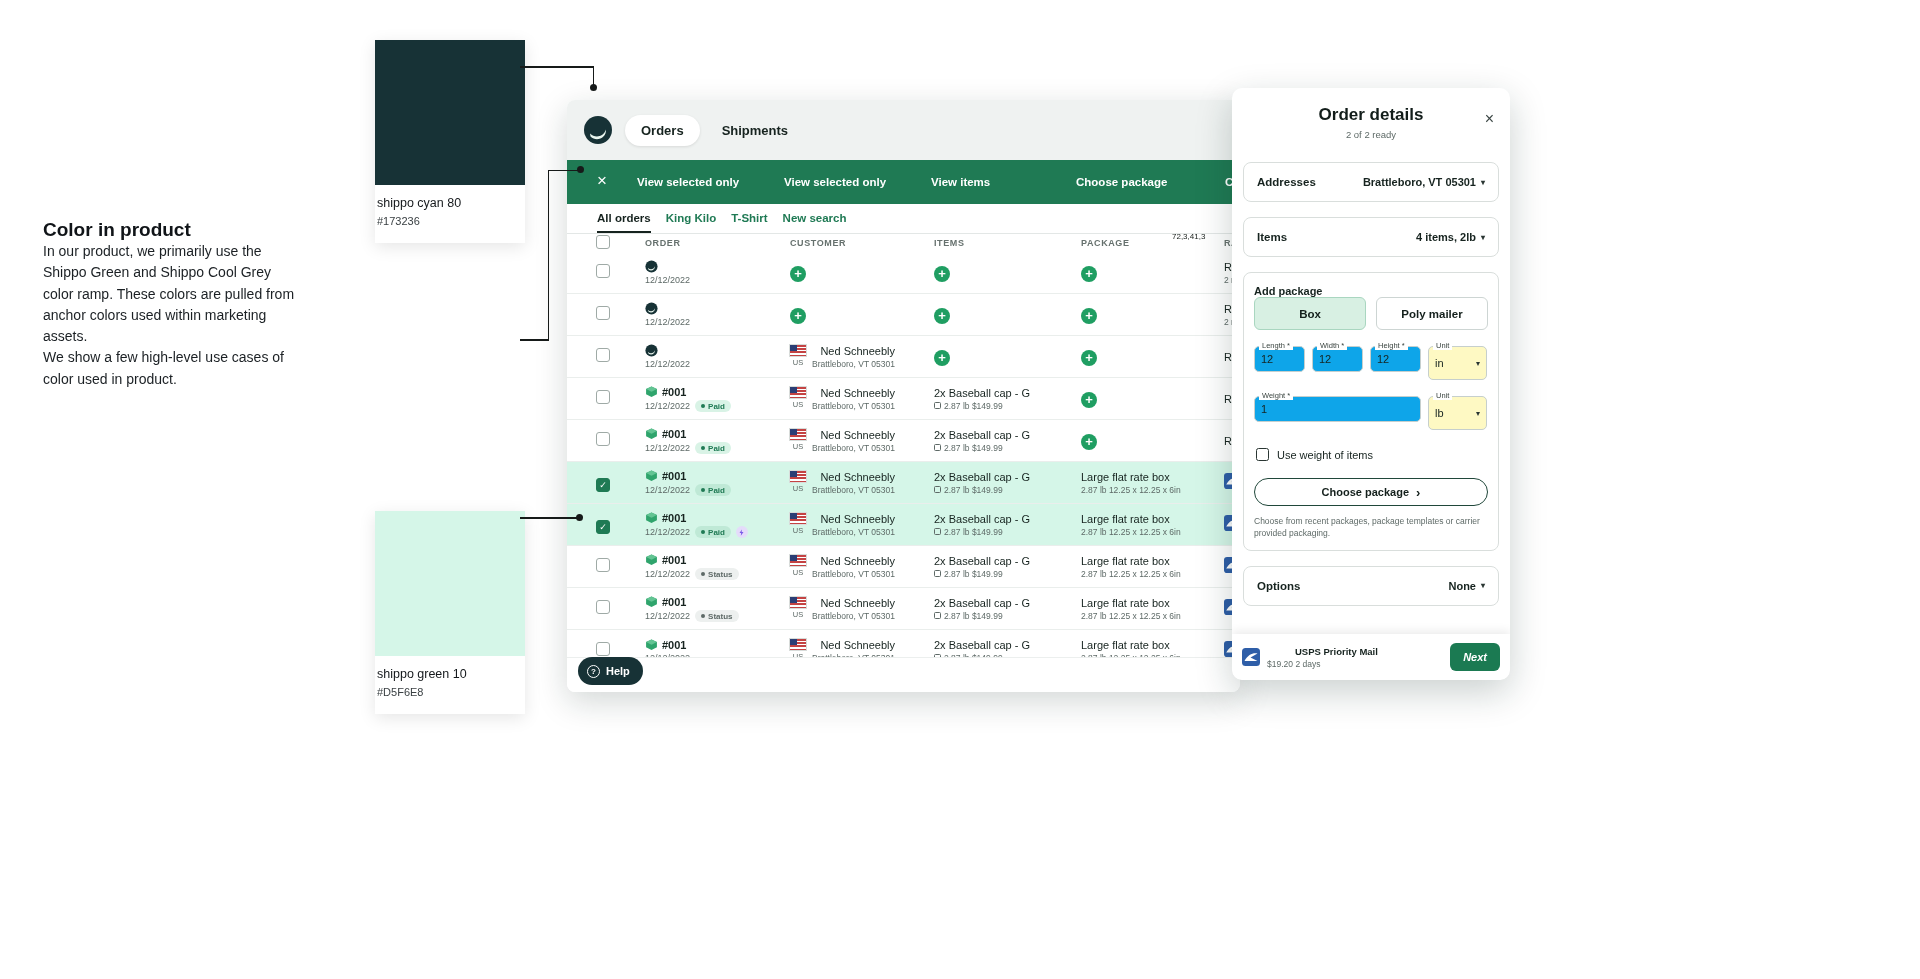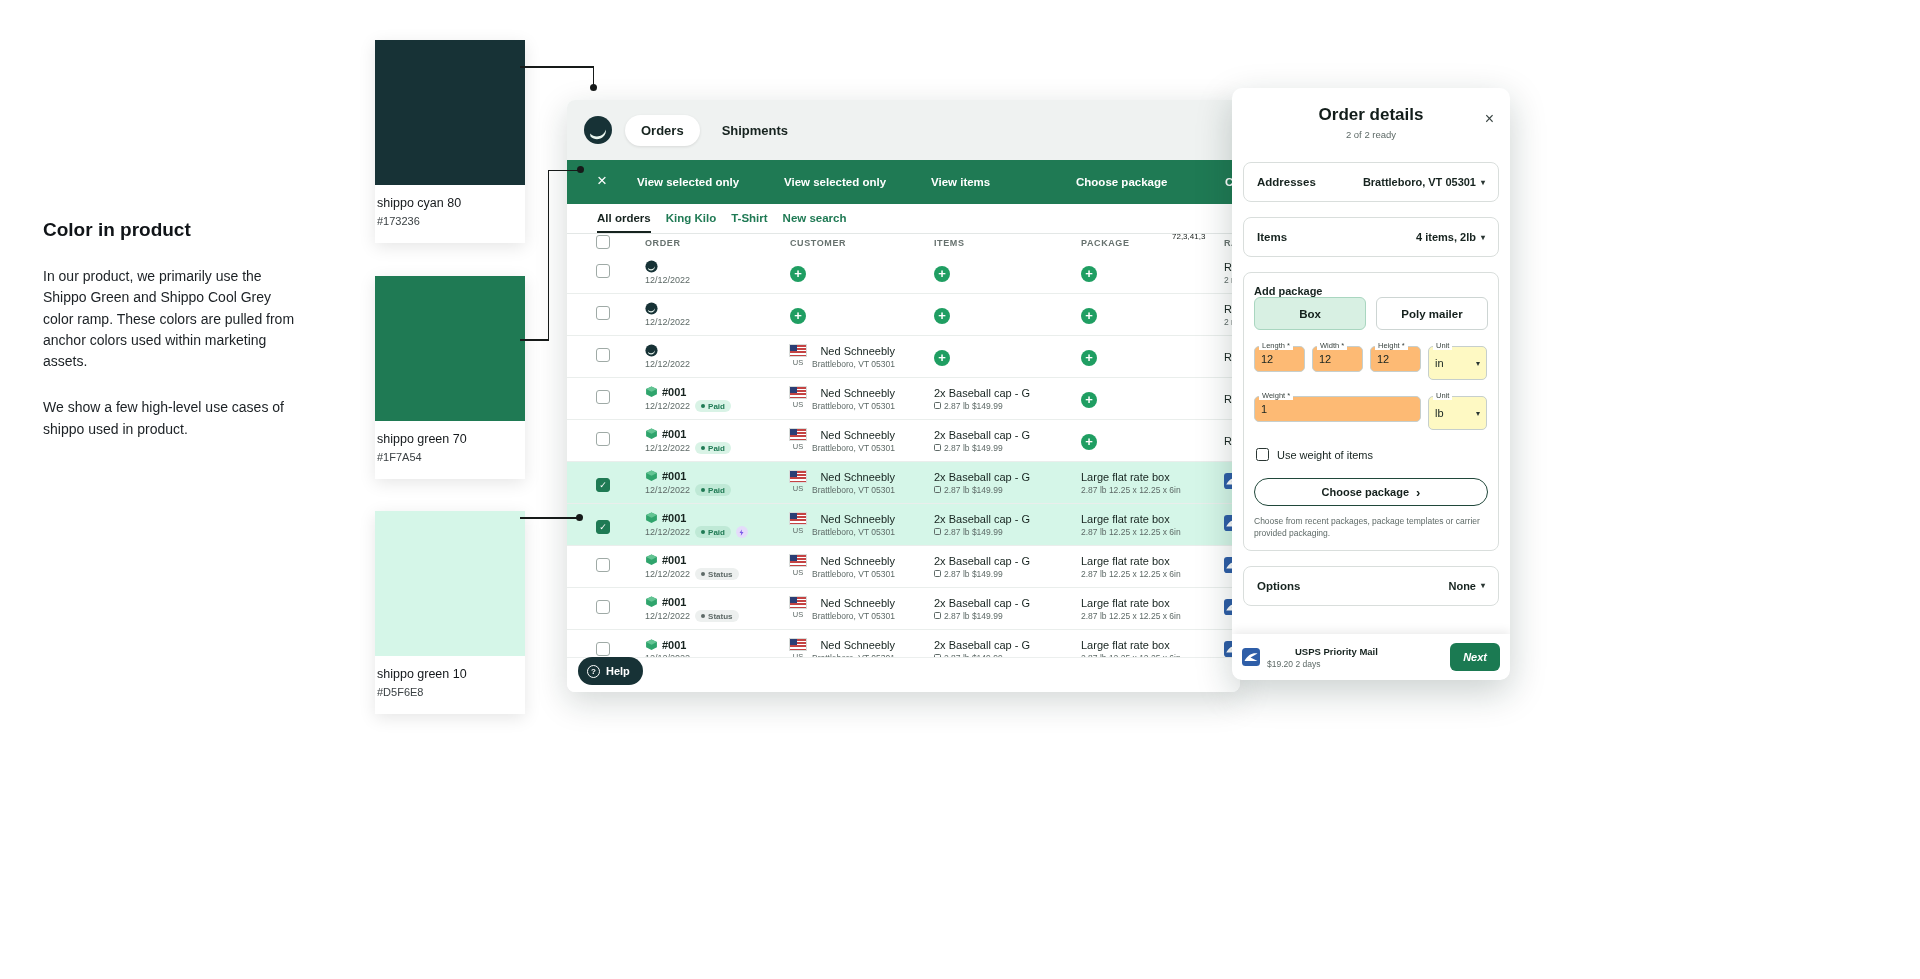--- a/index.html
+++ b/index.html
@@ -3,21 +3,21 @@
 <meta charset="utf-8">
 <style>
   *{box-sizing:border-box;margin:0;padding:0;}
   html,body{background:#ffffff;}
   body{font-family:"Liberation Sans",sans-serif;color:#16231F;}
   .canvas{position:relative;width:1920px;height:979px;background:#fff;overflow:hidden;}
 
   
   .intro{position:absolute;left:43px;top:219px;width:260px;}
   .intro h1{font-size:19px;font-weight:700;color:#101418;}
-  .intro p{margin-top:25px;font-size:14px;line-height:1.52;color:#1B2024;}
+  .intro p{font-size:14px;line-height:1.52;color:#1B2024;}
 
   
   .swcard{position:absolute;left:375px;width:150px;background:#fff;box-shadow:0 4px 16px rgba(0,0,0,.10);padding-bottom:16px;}
   .swcard .chip{width:150px;height:145px;}
   .swcard .nm{font-size:12.5px;color:#15191C;margin:11px 0 0 2px;}
   .swcard .hx{font-size:11px;color:#3A4043;margin:5px 0 0 2px;}
   #swcard0{top:40px;} #swcard1{top:276px;} #swcard2{top:511px;}
 
   
   .cline{position:absolute;background:#161A19;z-index:30;}
@@ -97,21 +97,21 @@
   #itemsbox{margin-top:15px;}
   .addpkg{margin-top:15px;padding:12px 10px 10px;}
   .ap-title{font-size:11px;font-weight:700;}
   .seg{display:flex;gap:10px;}
   .segbtn{flex:1;height:33px;border-radius:6px;display:flex;align-items:center;justify-content:center;font-size:11.5px;font-weight:600;color:#14201C;}
   .segbtn.onn{background:#D8F0E3;border:1px solid #A9D6C0;}
   .segbtn.off{background:#fff;border:1px solid #CDD5D3;}
   .fieldrow{display:flex;gap:7px;margin-top:16px;}
   .fld{position:relative;}
   .fld label{position:absolute;top:-5px;left:5px;background:#fff;padding:0 3px;font-size:7.5px;color:#39433F;white-space:nowrap;z-index:1;}
-  .fld input{width:100%;height:26px;border:1px solid #C6CFCD;border-radius:5px;padding:0 6px;font-size:11px;color:#16231F;font-family:inherit;outline:none;background:#fdba74;}
+  .fld input{width:100%;height:26px;border:1px solid #C6CFCD;border-radius:5px;padding:0 6px;font-size:11px;color:#16231F;font-family:inherit;outline:none;background:#0ea5e9;}
   .fld.dim{width:51px;}
   .fld.unit{width:59px;}
   .fld.wt{width:167px;}
   .selbox{width:100%;height:34px;border:1px solid #C6CFCD;border-radius:5px;display:flex;align-items:center;justify-content:space-between;padding:0 6px;font-size:11px;background:#fef9c3;}
   .usew{display:flex;align-items:center;gap:8px;margin-top:18px;padding-left:2px;}
   .pcb{width:13px;height:13px;border:1.5px solid #2A3633;border-radius:2.5px;background:#fff;display:inline-block;}
   .usew .t{font-size:11px;}
   .choosebtn{margin-top:17px;width:100%;height:28px;border:1.5px solid #20473A;border-radius:14px;background:#fff;display:flex;align-items:center;justify-content:center;gap:7px;font-size:11px;font-weight:700;color:#14201C;}
   .chev2{font-size:13px;font-weight:700;line-height:1;}
   .hint{margin-top:9px;font-size:8.5px;line-height:1.45;color:#5E6A67;}
@@ -126,32 +126,27 @@
   svg{display:block;width:100%;height:100%;}
 </style>
 </head>
 <body>
 
 <div class="canvas">
 
   <section class="intro">
     <h1>Color in product</h1>
     <p>In our product, we primarily use the Shippo Green and Shippo Cool Grey color ramp. These colors are pulled from anchor colors used within marketing assets.</p>
-    <p>We show a few high-level use cases of shippo used in product.</p>
+    <p>We show a few high-level use cases of color used in product.</p>
   </section>
 
   <div class="swcard" id="swcard0">
     <div class="chip" style="background: rgb(23, 50, 54);"></div>
     <div class="nm">shippo cyan 80</div>
     <div class="hx">#173236</div>
-  </div>
-  <div class="swcard" id="swcard1">
-    <div class="chip" style="background: rgb(31, 122, 84);"></div>
-    <div class="nm">shippo green 70</div>
-    <div class="hx">#1F7A54</div>
   </div>
   <div class="swcard" id="swcard2">
     <div class="chip" style="background: rgb(213, 246, 232);"></div>
     <div class="nm">shippo green 10</div>
     <div class="hx">#D5F6E8</div>
   </div>
 
   <div class="cline" style="left:520px;top:66px;width:74px;height:1.5px;"></div>
   <div class="cline" style="left:592.5px;top:66px;width:1.5px;height:20px;"></div>
   <div class="cdot" style="left:589.5px;top:84px;"></div>

